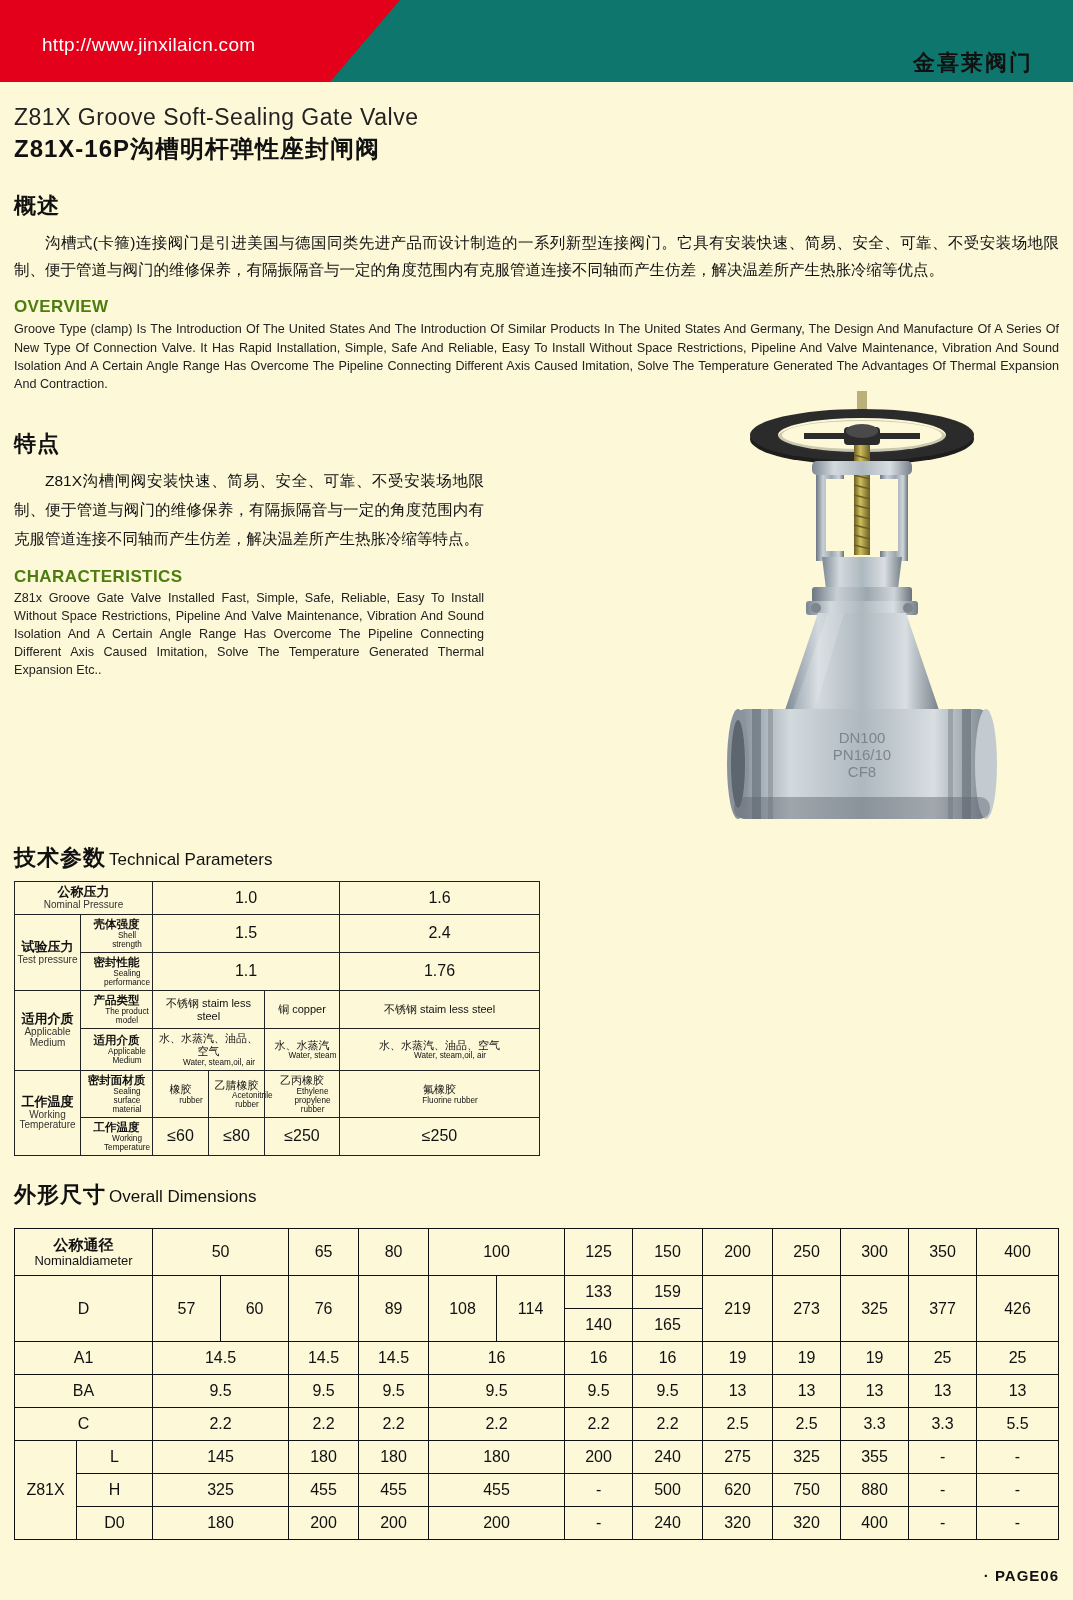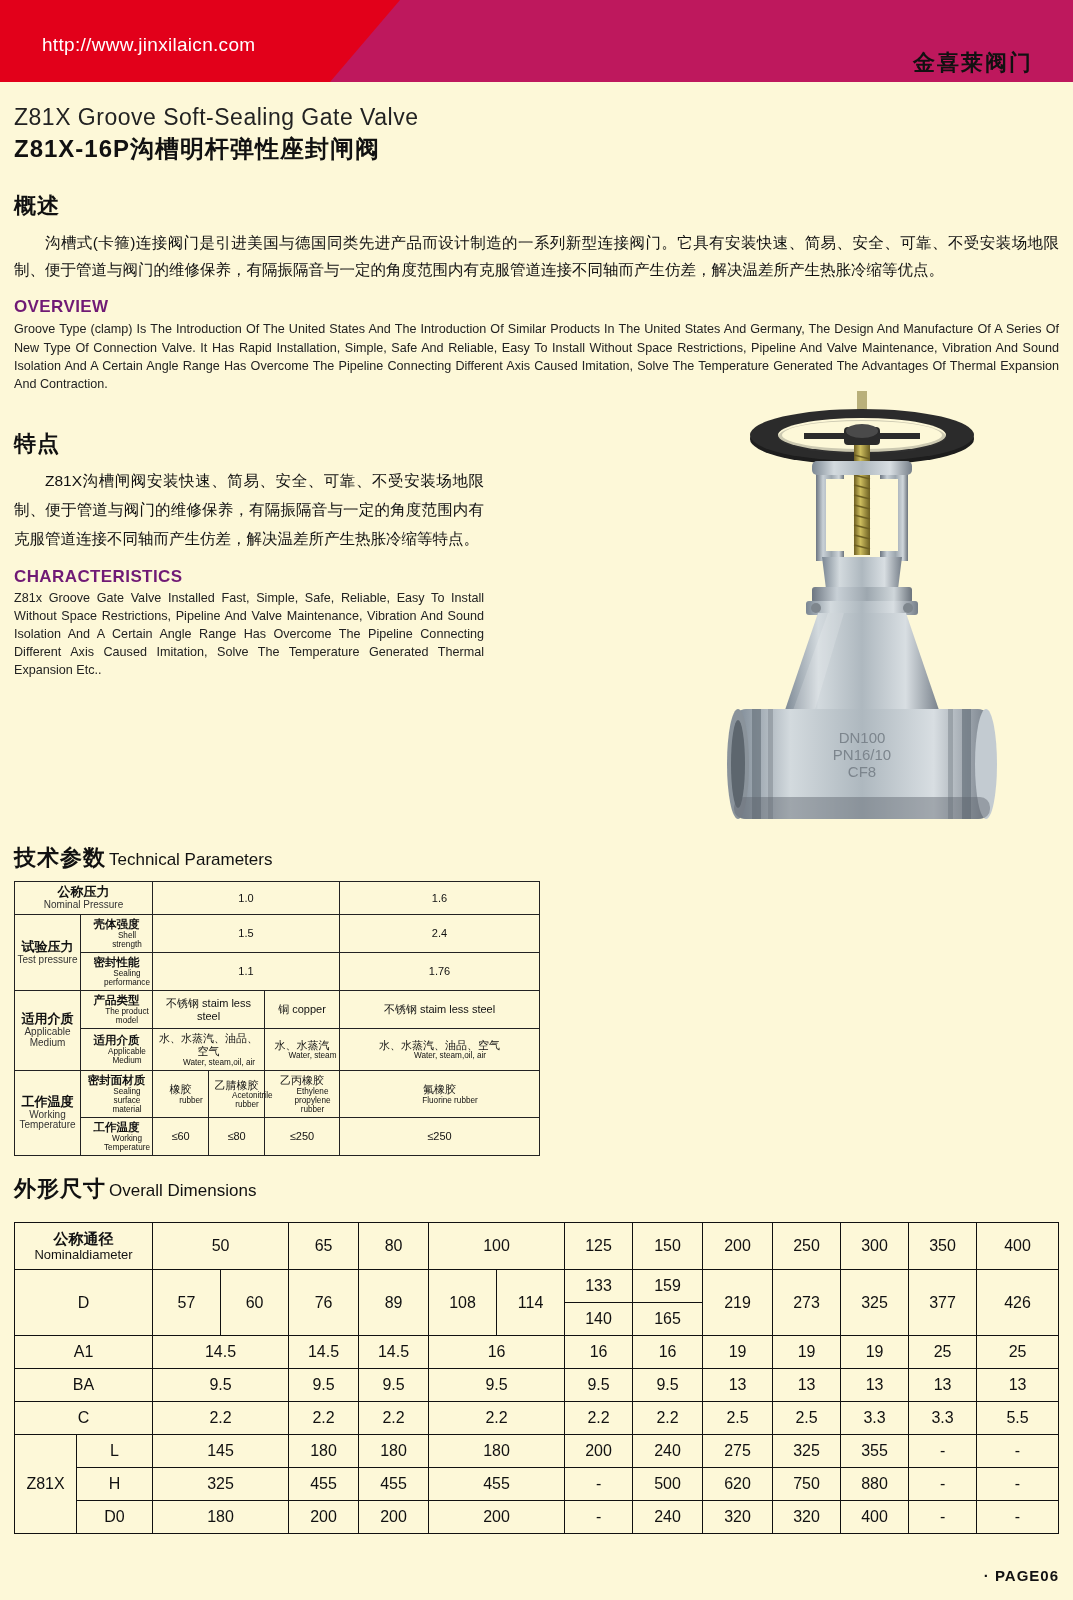--- a/index.html
+++ b/index.html
@@ -9,21 +9,21 @@
     background:#fdf8d8;
     font-family:"Liberation Sans", sans-serif;
     color:#111;
     position:relative;
     overflow:hidden;
   }
   
   .header {
     position:relative;
     height:82px;
-    background:#be185d;
+    background:#0f766e;
     overflow:hidden;
   }
   .header .red {
     position:absolute; left:0; top:0;
     width:400px; height:82px;
     background:#e2001a;
     
     clip-path: polygon(0 0, 400px 0, 330px 82px, 0 82px);
   }
   .header .url {
@@ -68,21 +68,21 @@
     font-size:15.5px;
     line-height:1.75;
     text-align:justify;
     margin:0 0 12px 0;
     text-indent:2em;
   }
   h3.sec-en {
     font-size:17px;
     margin:14px 0 3px 0;
     letter-spacing:0.4px;
-    color:#701a75;
+    color:#4d7c0f;
   }
   p.en-body {
     font-size:12.6px;
     line-height:1.45;
     text-align:justify;
     margin:0;
     color:#222;
   }
   
   .feature-wrap {
@@ -114,21 +114,21 @@
   
   table.tp {
     border-collapse:collapse;
     width:525px;
     table-layout:fixed;
   }
   table.tp td {
     border:1px solid #222;
     text-align:center;
     vertical-align:middle;
-    font-size:11px;
+    font-size:16px;
     padding:3px 2px;
     line-height:1.15;
   }
   table.tp td.lbl {
     font-size:13px;
     font-weight:bold;
   }
   table.tp td.lbl .sub {
     display:block;
     font-size:10px;
@@ -400,21 +400,21 @@
           <span class="sub2">Working Temperature</span>
         </td>
         <td>≤60</td>
         <td>≤80</td>
         <td>≤250</td>
         <td>≤250</td>
       </tr>
     </tbody>
   </table>
 
-  <div class="head-mixed" style="margin-top:18px;">
+  <div class="head-mixed" style="margin-top:24px;">
     <span class="cn">外形尺寸</span><span class="en">Overall Dimensions</span>
   </div>
 
   <table class="dim">
     <colgroup>
       <col style="width:62px">
         <col style="width:76px">
       <col style="width:68px">
         <col style="width:68px">
       <col style="width:70px">

